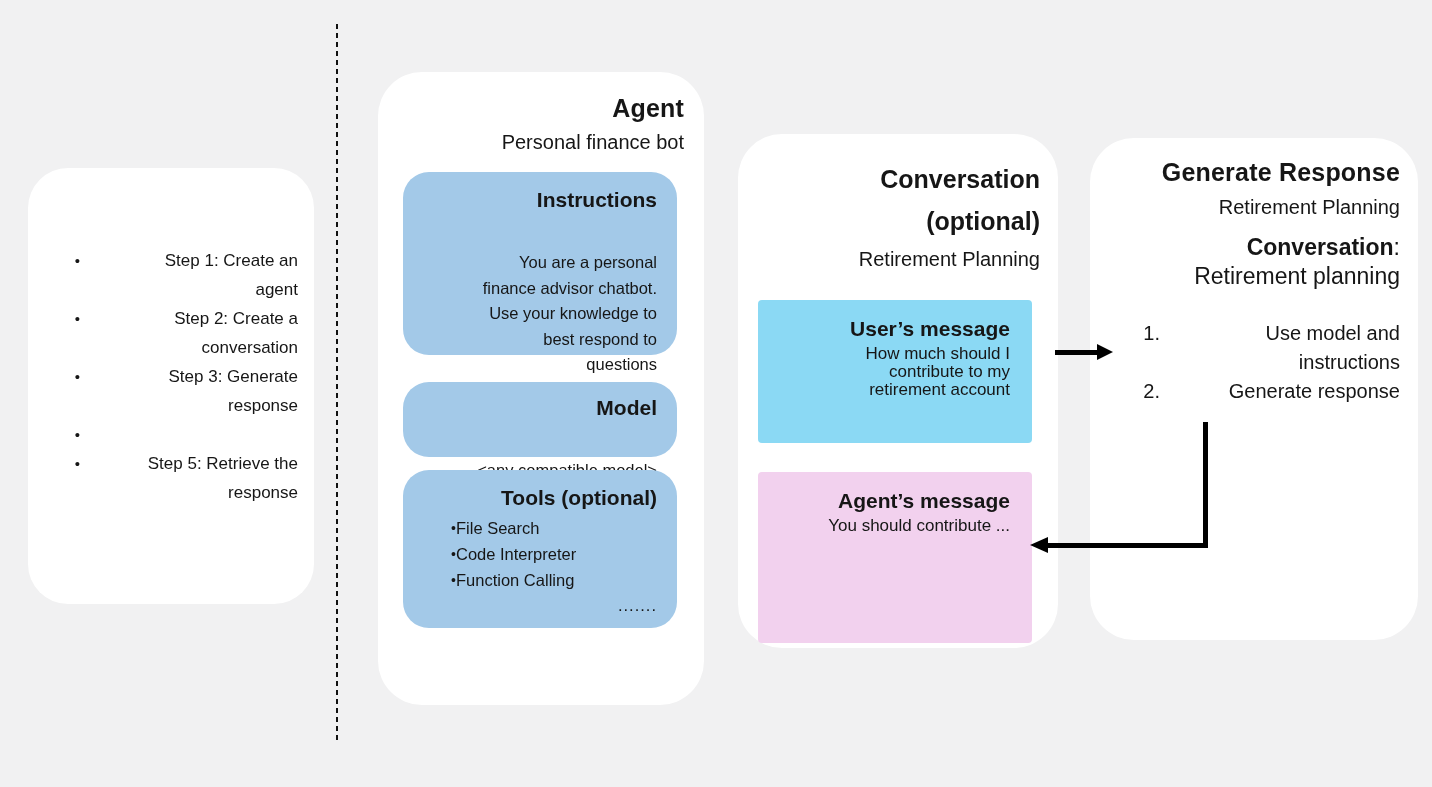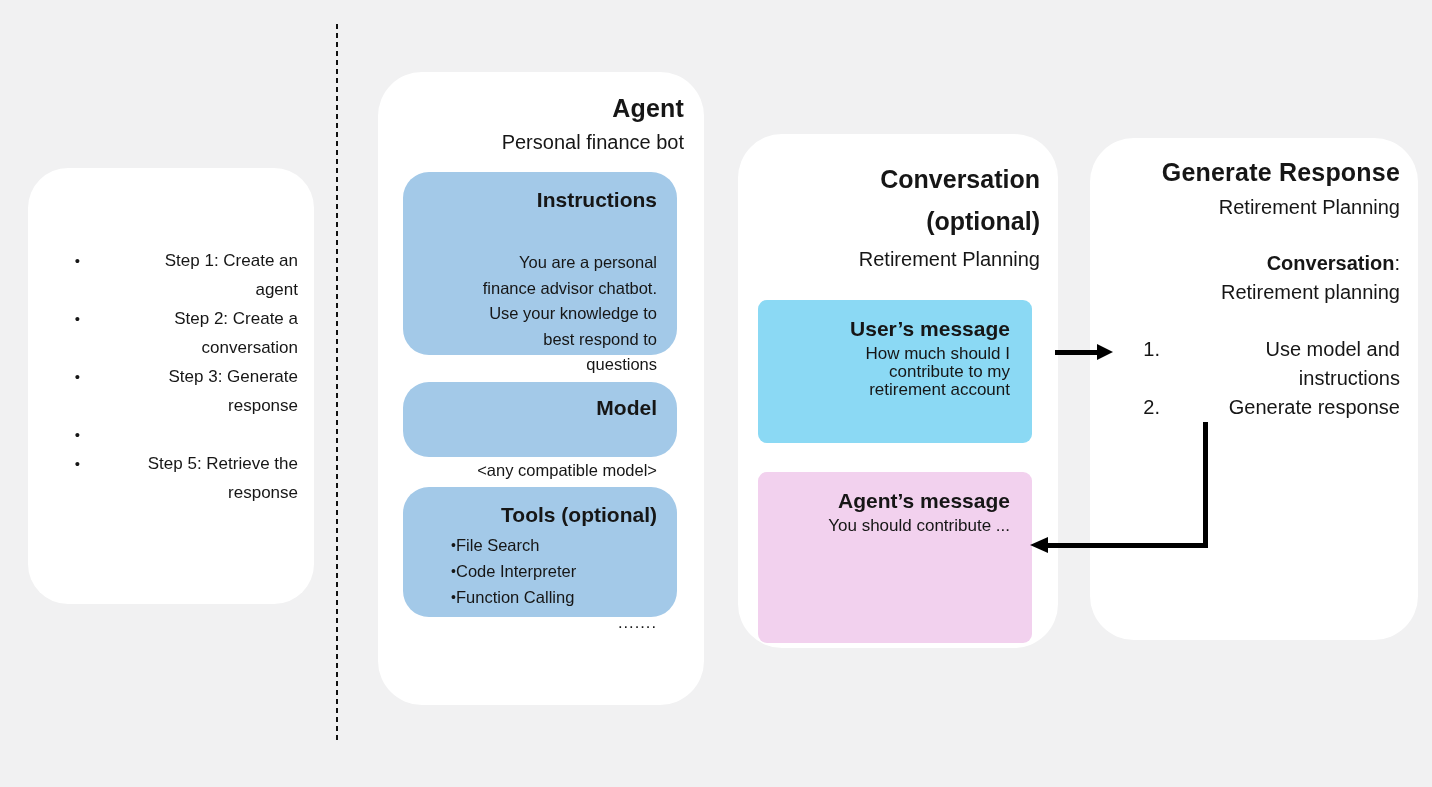--- a/index.html
+++ b/index.html
@@ -46,43 +46,43 @@
   .agent-head{position:absolute; left:25px; top:20px; right:20px;}
   .box{
     position:absolute; left:25px; width:274px;
     background:var(--blue); border-radius:26px;
     padding:14px 20px;
   }
   .box-title{font-size:21px; font-weight:700; line-height:28px; margin-bottom:3px;}
   .box-body{font-size:16.5px; line-height:25.5px;margin-top:36px;}
   .instructions-box{top:100px; height:183px;}
   .model-box{top:310px; height:75px; padding-top:12px;}
-  .tools-box{top:415px; height:130px;}
+  .tools-box{top:398px; height:158px;}
   .tool-item{display:flex; font-size:16.5px; line-height:26px;}
   .tool-item .bullet{width:33px; flex:0 0 33px; font-size:14px;}
   .tools-dots{font-size:16.5px; line-height:24px; letter-spacing:1px;}
 
   
   .conversation-panel{left:738px; top:134px; width:320px; height:514px;}
   .conv-head{position:absolute; left:25px; top:24px; right:18px;}
   .conv-title{font-size:25px; font-weight:700; line-height:42px;}
   .msg-box{
     position:absolute; left:20px; width:274px;
-    border-radius:9px; padding:15px 22px;
+    border-radius:4px; padding:15px 22px;
   }
   .user-msg{top:166px; height:143px; background:var(--cyan);}
   .agent-msg{top:338px; height:171px; background:var(--pink);}
   .msg-title{font-size:21px; font-weight:700; line-height:28px; margin-bottom:2px;}
   .msg-body{font-size:17px; line-height:18px;}
 
   
   .generate-panel{left:1090px; top:138px; width:328px; height:502px;}
   .gr-inner{position:absolute; left:30px; top:18px; right:18px;}
   .gr-sub{font-size:20px; line-height:28px; margin-top:4px;}
-  .gr-conv{margin-top:28px; font-size:20px; line-height:29px;}
+  .gr-conv{margin-top:12px; font-size:23px; line-height:29px;}
   .gr-conv .lbl{font-weight:700;}
   .gr-list{margin-top:28px;}
   .gr-step{display:flex; font-size:20px; line-height:29px;}
   .gr-step .num{width:40px; flex:0 0 40px;}
   .gr-step .txt{flex:1;}
 
   
   .arrow-h{position:absolute; left:1055px; top:344px; display:flex; align-items:center;}
   .arrow-h .shaft{width:42px; height:5px; background:var(--arrow);}
   .arrow-h .head-right{

